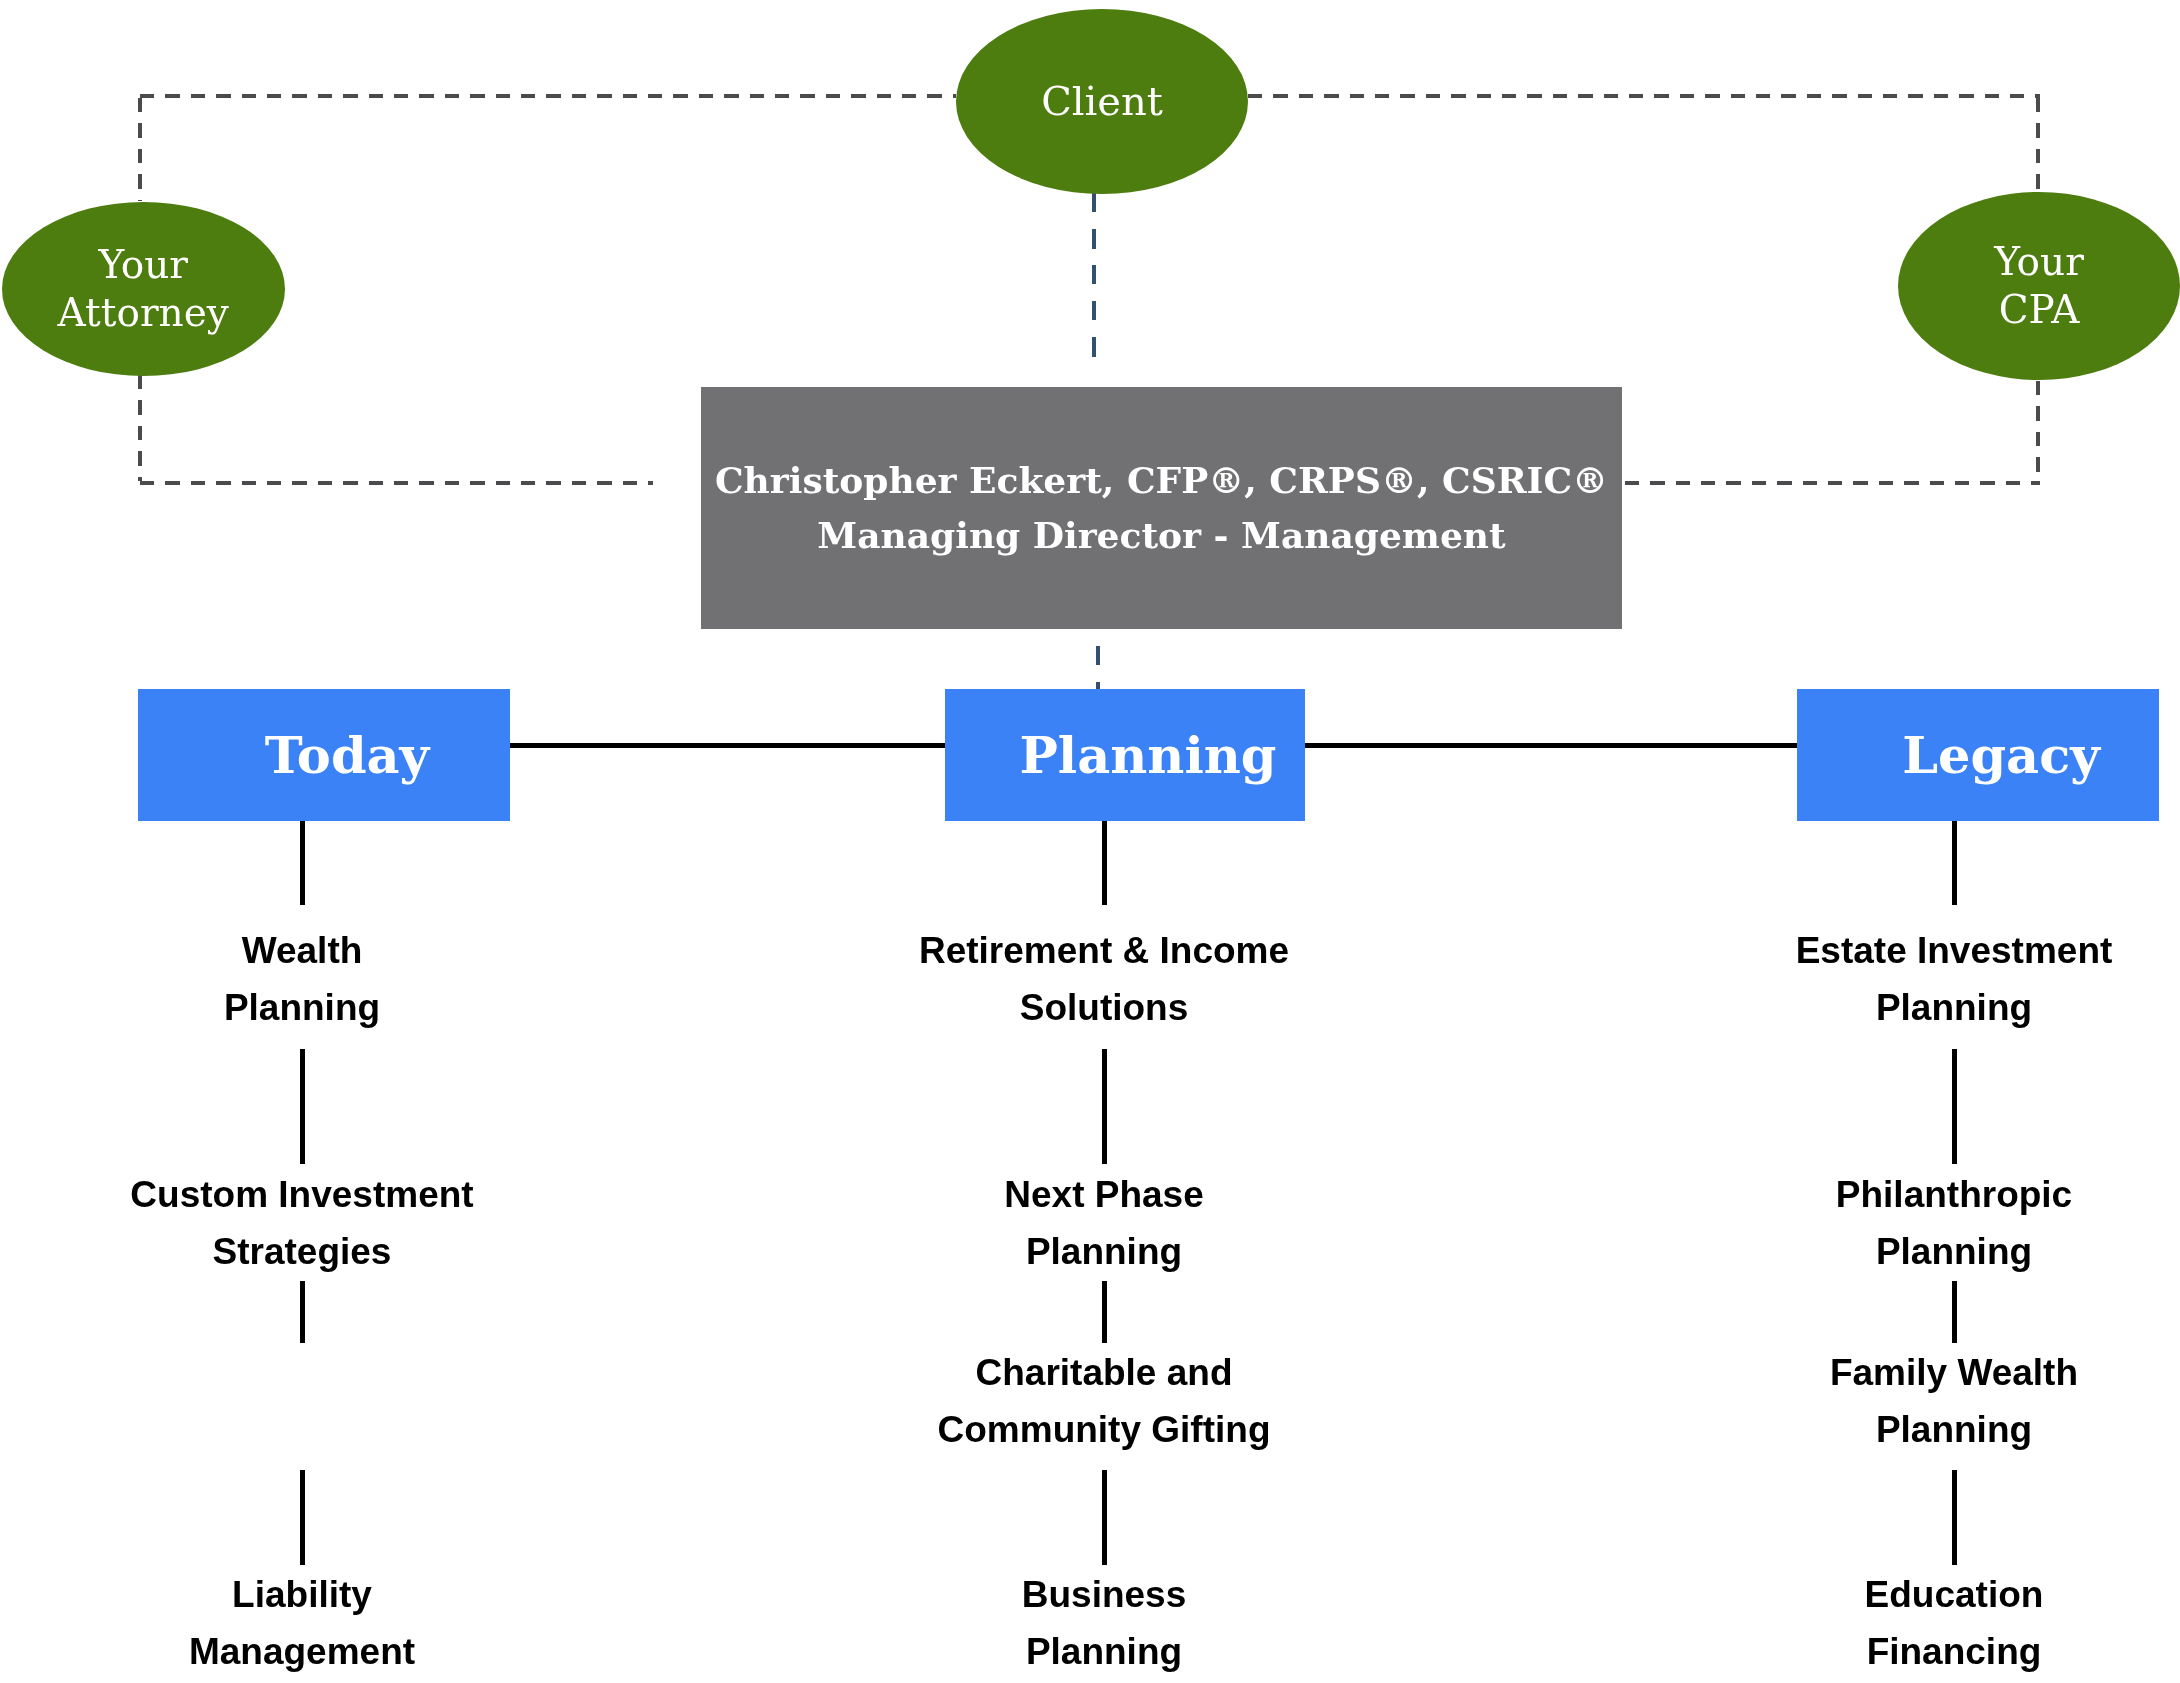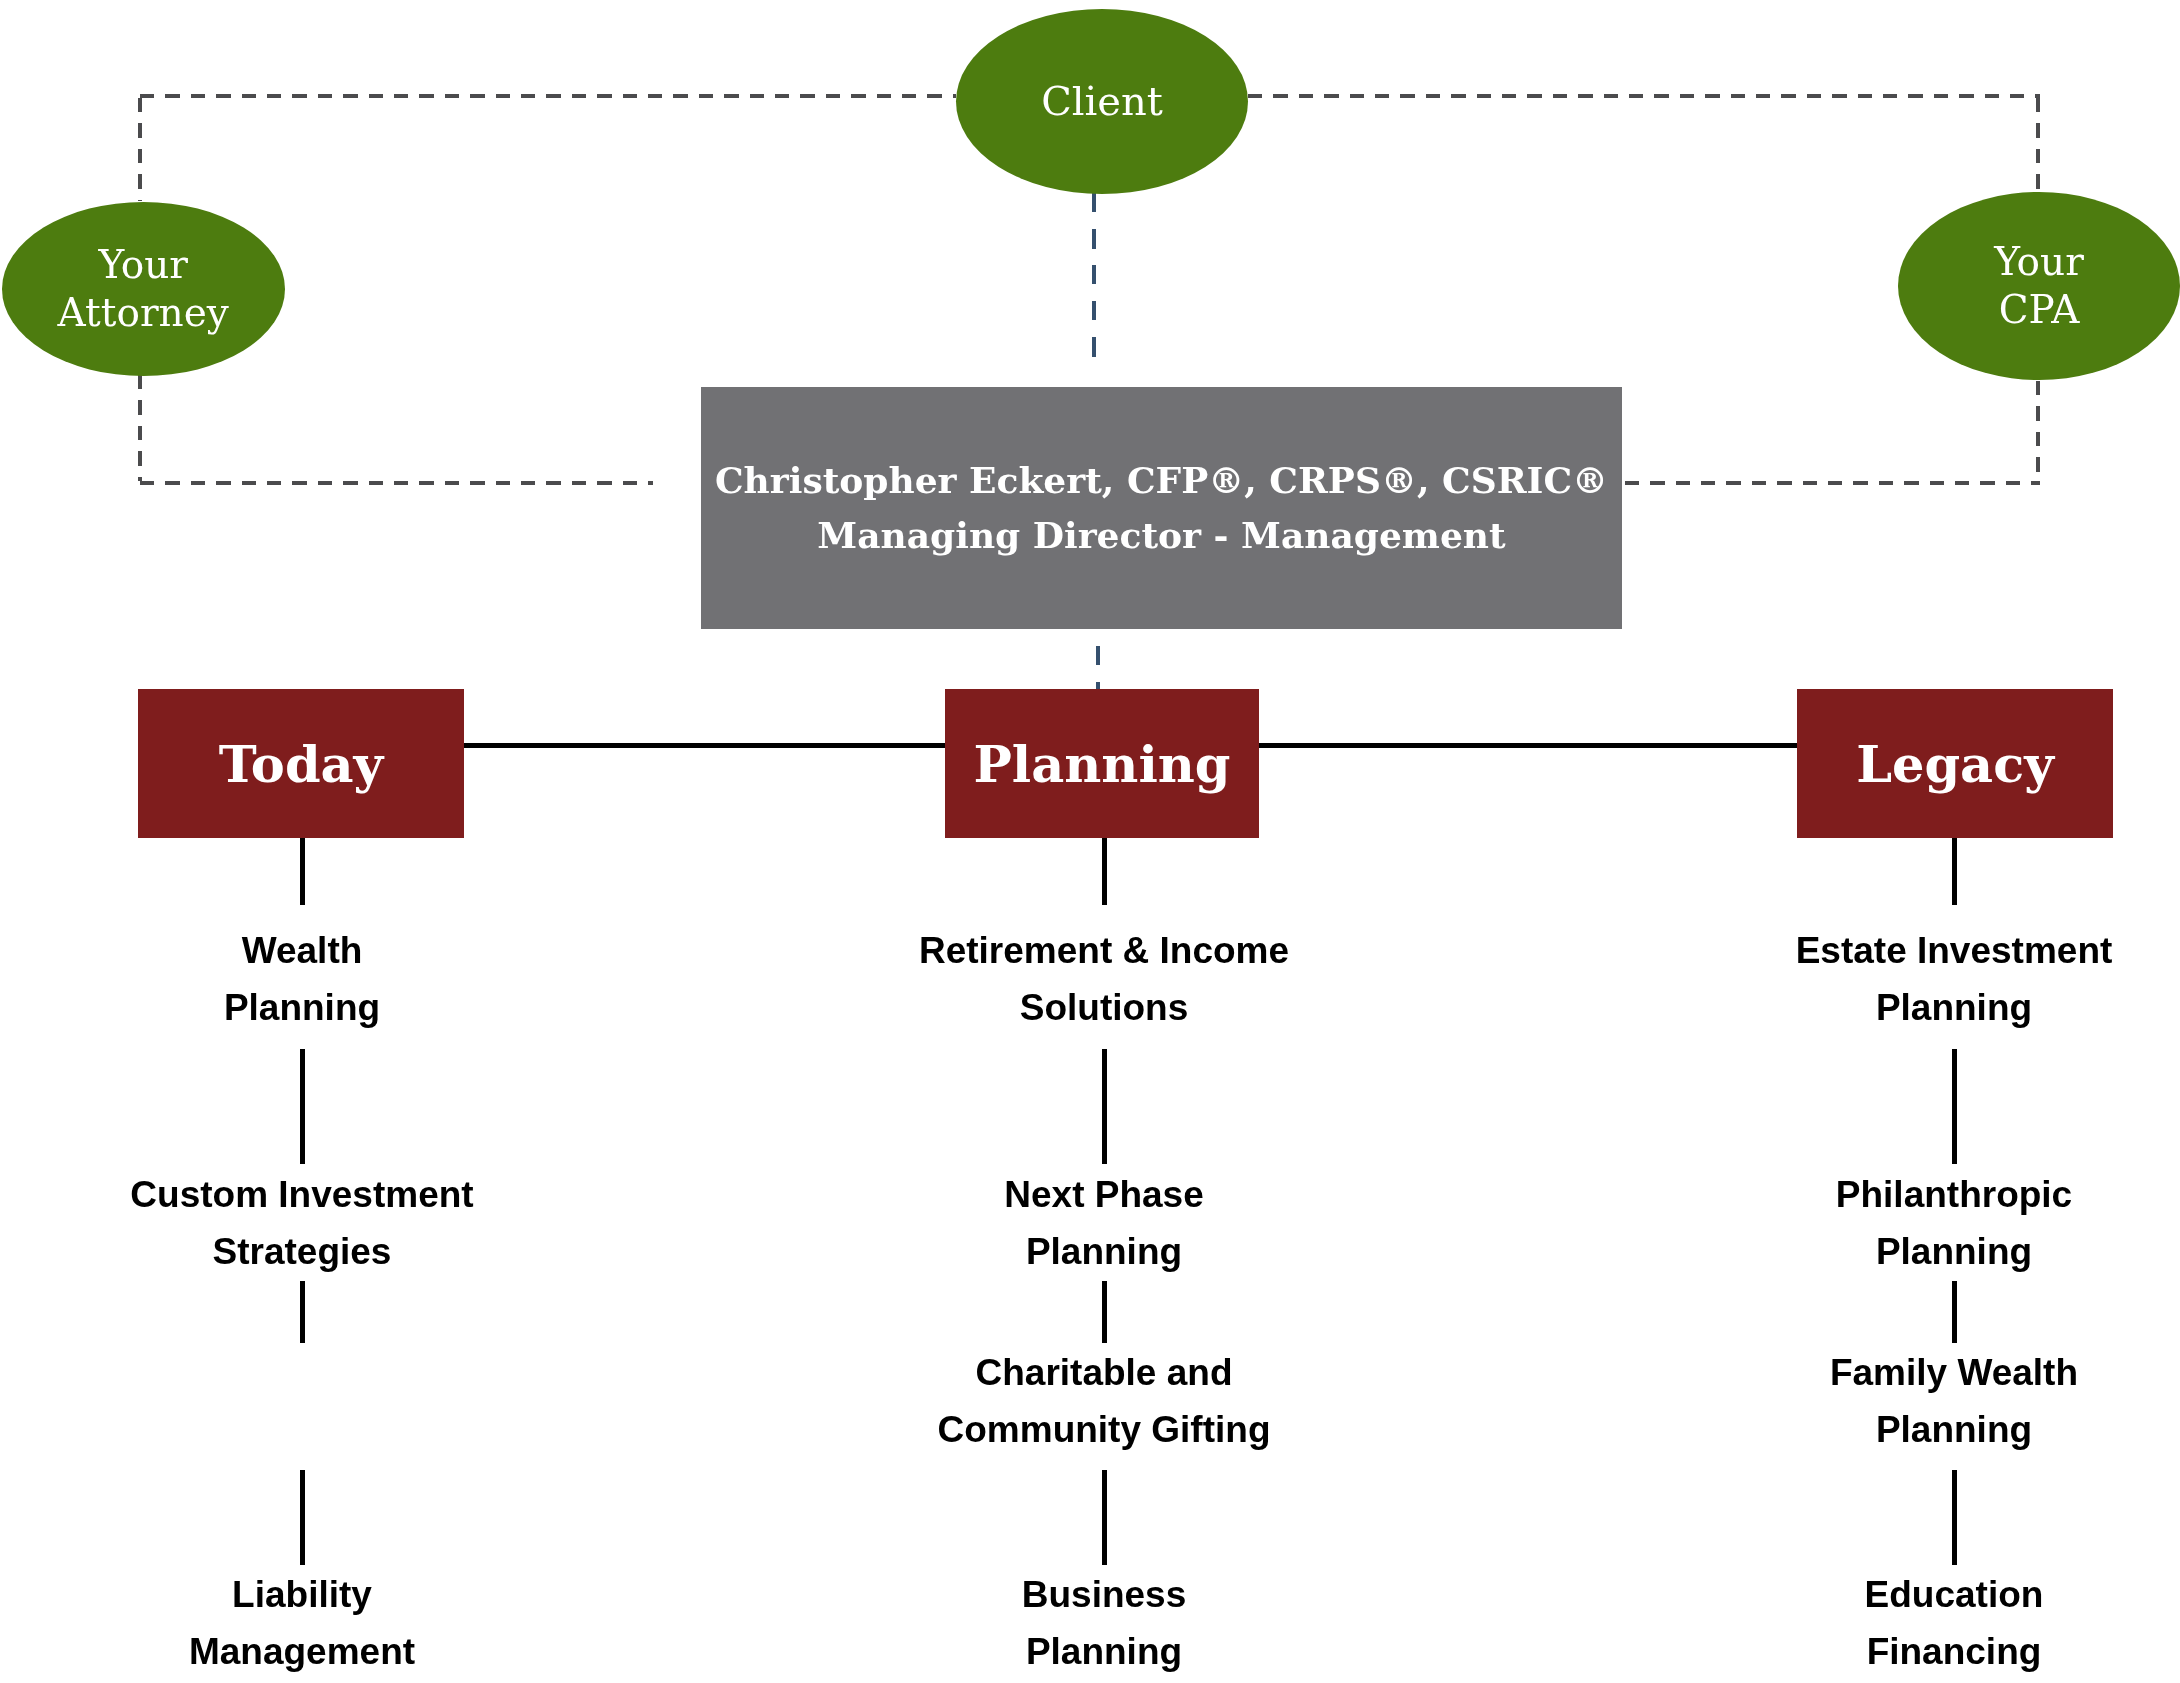--- a/index.html
+++ b/index.html
@@ -37,24 +37,24 @@
   }
   
   .advisor-box{
     position:absolute;left:653px;top:387px;width:921px;height:242px;
     background:#717174;color:#ffffff;
     display:flex;flex-direction:column;align-items:center;justify-content:center;
     text-align:center;font-weight:700;font-size:36px;line-height:55px;margin-left:48px;
   }
   
   .period-box{
-    position:absolute;top:689px;height:149px;
-    background:#7f1d1d;color:#ffffff;
+    position:absolute;top:689px;height:132px;
+    background:#3b82f6;color:#ffffff;
     display:flex;align-items:center;justify-content:center;
-    font-weight:700;font-size:51px;
+    font-weight:700;font-size:51px;padding-left:46px;
   }
   
   .item{
     position:absolute;width:542px;
     font-family:"Liberation Sans", sans-serif;
     font-weight:700;font-size:37px;line-height:57px;
     color:#000000;text-align:center;white-space:pre-line;
   }
 </style>
 </head>

